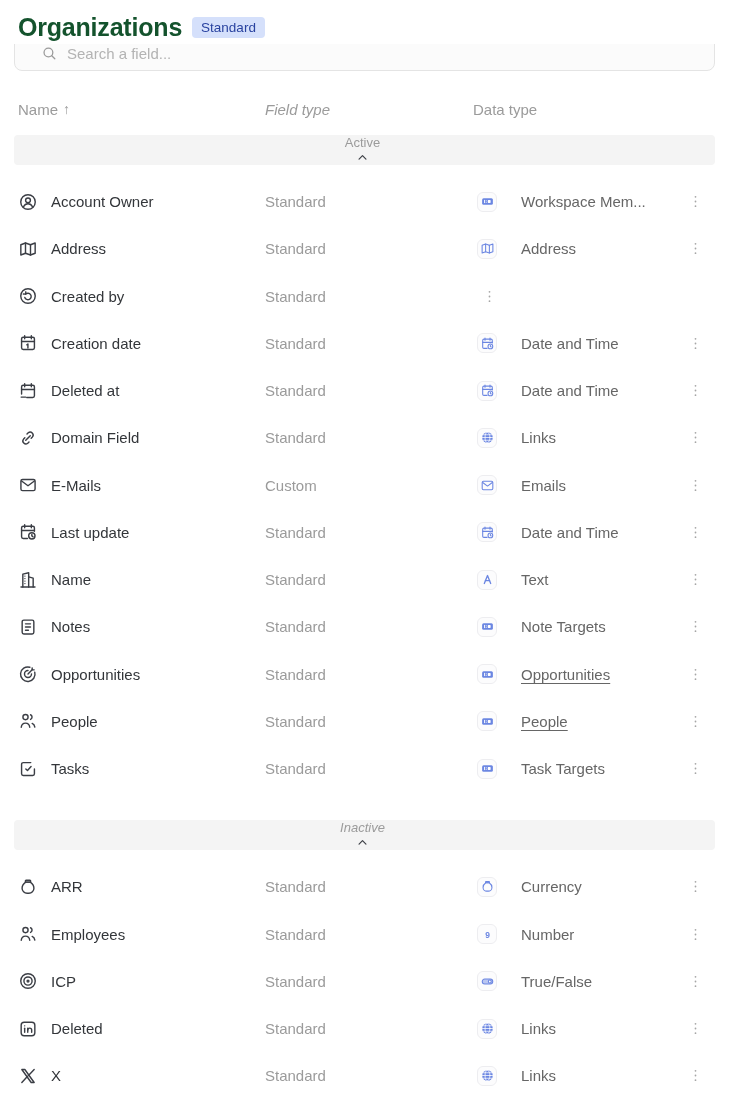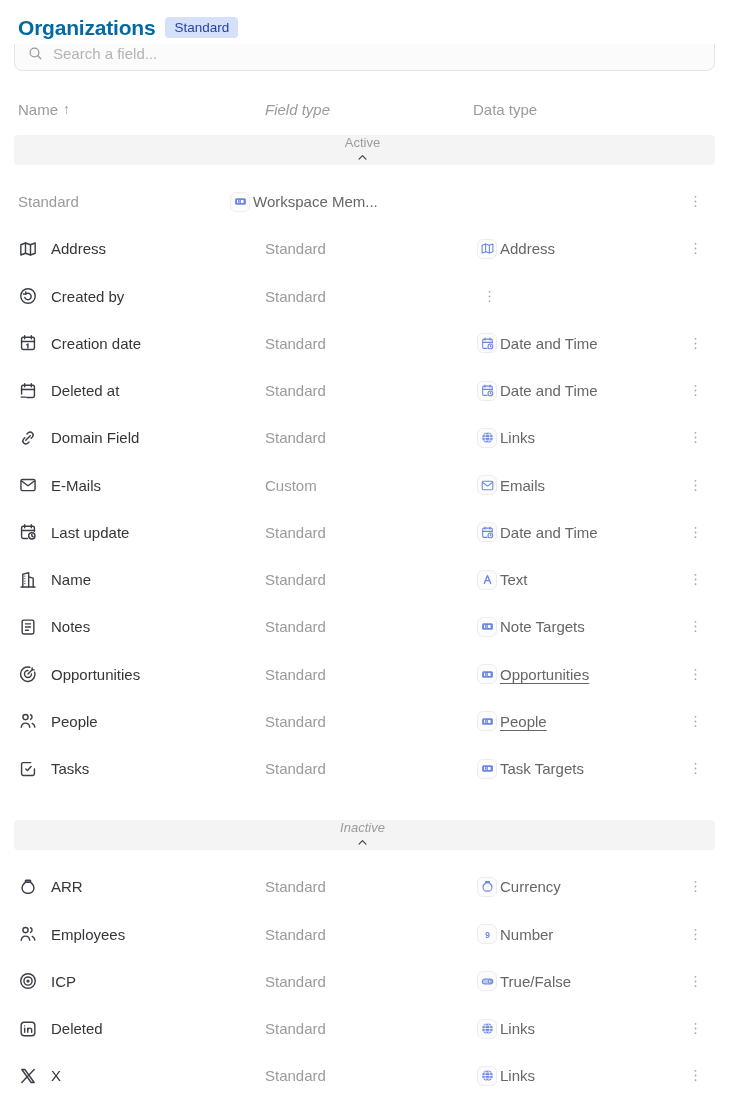--- a/index.html
+++ b/index.html
@@ -5,32 +5,32 @@
   * { box-sizing: border-box; margin: 0; padding: 0; }
   html,body { width:729px; height:1102px; }
   body {
     font-family: "Liberation Sans", sans-serif;
     background:#fff; color:#333; overflow:hidden; position:relative;
   }
   .page { padding:0 14px; }
 
   
   .header-row { display:flex; align-items:center; gap:10px; padding:13px 4px 0; height:42px; }
-  .page-title { font-size:21px; font-weight:700; color:#0369a1; letter-spacing:-0.2px; }
+  .page-title { font-size:25px; font-weight:700; color:#14532d; letter-spacing:-0.2px; }
   .badge {
     font-size:13.5px; font-weight:500; padding:4px 9px; border-radius:4px;
     background:var(--badge-bg,#d5e0fb); color:var(--badge-text,#2a43a0); line-height:1;
   }
 
   
   .search-clip { position:relative; height:27px; overflow:hidden; margin-top:2px; }
   .search-box {
     position:absolute; top:-9px; left:0; right:0; height:36px;
     border:1px solid #e4e4e4; border-radius:8px; background:#fbfbfb;
-    display:flex; align-items:center; gap:9px; padding:0 12px;
+    display:flex; align-items:center; gap:9px; padding:0 26px;
   }
   .search-box svg { flex:0 0 auto; }
   .search-box input {
     flex:1; border:none; outline:none; background:transparent;
     font-family:inherit; font-size:15px; color:#333;
   }
   .search-box input::placeholder { color:#b3b3b3; }
 
   
   .cols { display:flex; align-items:center; height:32px; margin-top:22px; color:#9b9b9b; font-size:15px; }
@@ -51,21 +51,21 @@
   .section-label { font-size:13px; color:#9b9b9b; }
   .chev { display:flex; align-items:center; color:#3c3f45; }
 
   
   .rows { padding-top:13px; }
   .row { display:flex; align-items:center; height:47.25px; }
   .cell-name { flex:0 0 247px; padding-left:4px; display:flex; align-items:center; gap:13px; overflow:hidden; }
   .name-icon { width:20px; height:20px; color:#3b3e45; flex:0 0 auto; display:flex; }
   .name-label { font-size:15px; color:#33363a; white-space:nowrap; }
   .cell-field { flex:0 0 208px; padding-left:4px; font-size:15px; color:#9b9b9b; }
-  .cell-data { flex:1; padding-left:8px; display:flex; align-items:center; gap:3px; overflow:hidden; }
+  .cell-data { flex:1; padding-left:8px; display:flex; align-items:center; gap:24px; overflow:hidden; }
   .chip {
     width:20px; height:20px; border-radius:6px; background:#fcfcfd; border:1px solid #ededf0;
     display:flex; align-items:center; justify-content:center; flex:0 0 auto;
     color:var(--accent,#6b86e2);
   }
   .chip-icon { width:15px; height:15px; display:flex; }
   .data-label { font-size:15px; color:#666; white-space:nowrap; }
   .data-label.u { text-decoration:underline; text-underline-offset:3px; cursor:pointer; }
   .cell-menu { flex:0 0 40px; display:flex; justify-content:center; }
   .dots-btn { border:none; background:none; cursor:pointer; width:24px; height:24px; display:flex; align-items:center; justify-content:center; color:#a6a6a6; }
@@ -110,20 +110,30 @@
   <div class="section-header">
     <span class="section-label">Active</span>
     <span class="chev">
       <svg width="15" height="15" viewBox="0 0 24 24" fill="none" stroke="currentColor" stroke-width="1.9" stroke-linecap="round" stroke-linejoin="round">
           <path d="M6.5 14.5L12 9l5.5 5.5"></path>
         </svg>
     </span>
   </div>
   <div class="rows">
   <div class="row">
+    <div class="cell-name">
+      <span class="name-icon">
+            <svg viewBox="0 0 24 24" width="100%" height="100%" fill="none" stroke="currentColor" stroke-width="1.7" stroke-linecap="round" stroke-linejoin="round">
+              <circle cx="12" cy="12" r="8.7"></circle>
+              <circle cx="12" cy="10" r="2.9"></circle>
+              <path d="M6.6 17.7c1.1-2.3 3-3.6 5.4-3.6s4.3 1.3 5.4 3.6"></path>
+            </svg>
+          </span>
+      <span class="name-label">Account Owner</span>
+    </div>
     <div class="cell-field">
       <span class="field-type">Standard</span>
     </div>
     <div class="cell-data">
       <span class="chip">
             <span class="chip-icon">
               <svg viewBox="0 0 24 24" width="100%" height="100%" fill="none" stroke="currentColor" stroke-width="1.7" stroke-linecap="round" stroke-linejoin="round">
                 <rect x="3.4" y="6.8" width="17.2" height="10.4" rx="2.4" fill="currentColor" stroke="none"></rect>
                 <path d="M7.3 10.1v3.8" stroke="#fff" stroke-width="1.5"></path>
                 <circle cx="9.9" cy="10.9" r=".85" fill="#fff" stroke="none"></circle>

